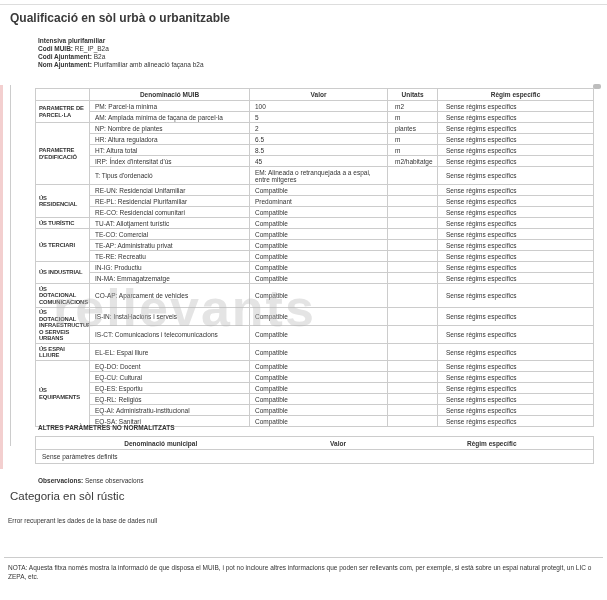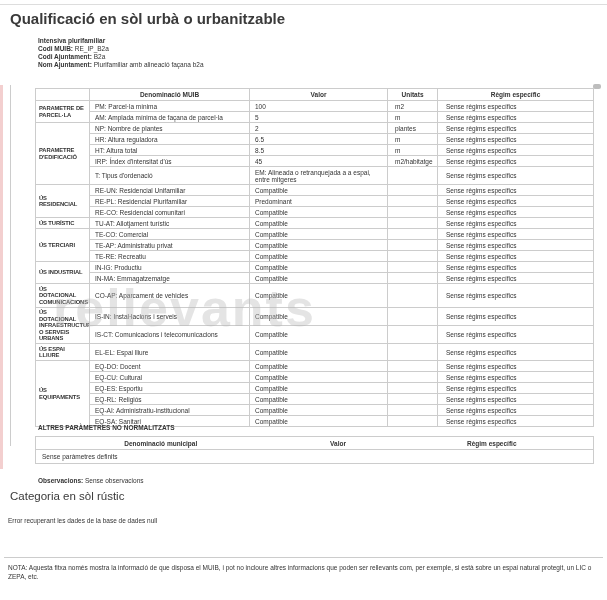--- a/index.html
+++ b/index.html
@@ -4,21 +4,21 @@
 <style>
   * { margin: 0; padding: 0; box-sizing: border-box; }
   html, body { width: 607px; height: 600px; background: #ffffff; overflow: hidden; }
   body { font-family: "Liberation Sans", sans-serif; color: #333; position: relative; }
 
   .top-hairline { position: absolute; top: 4px; left: 0; width: 607px; height: 1px; background: #ddd; }
   .left-pink-strip { position: absolute; top: 85px; left: 0; width: 3px; height: 384px; background: #f3cfcf; }
   .left-frame-line { position: absolute; top: 85px; left: 10px; width: 1px; height: 361px; background: #ccc; }
   .scroll-thumb { position: absolute; top: 84px; left: 593px; width: 8px; height: 5px; background: #bdbdbd; border-radius: 2px; }
 
-  .page-title { position: absolute; top: 12px; left: 10px; font-size: 15px; line-height: 13px; font-weight: bold; color: #3a3a3a; text-align: right; }
+  .page-title { position: absolute; top: 12px; left: 10px; font-size: 12px; line-height: 13px; font-weight: bold; color: #3a3a3a; text-align: right; }
   .rustic-title { position: absolute; top: 490px; left: 10px; font-size: 11.5px; line-height: 13px; font-weight: normal; color: #3a3a3a; }
 
   .header-info { position: absolute; top: 37px; left: 38px; font-size: 6.5px; line-height: 8px; color: #333; }
   .header-info .b { font-weight: bold; }
 
   .main-table-wrap { position: absolute; top: 88px; left: 35px; width: 558px; }
   table { border-collapse: collapse; table-layout: fixed; width: 558px; font-size: 6.5px; color: #333; }
   .main-table td, .main-table th { border: 1px solid #ccc; padding: 1.5px 5px; line-height: 7px; vertical-align: middle; text-align: left; overflow: hidden; }
   .main-table th { font-weight: bold; text-align: center; padding: 2px 2px; }
   .main-table td.group-cell { font-weight: bold; font-size: 5.8px; line-height: 6.5px; padding-left: 3px; letter-spacing: -0.1px; }

